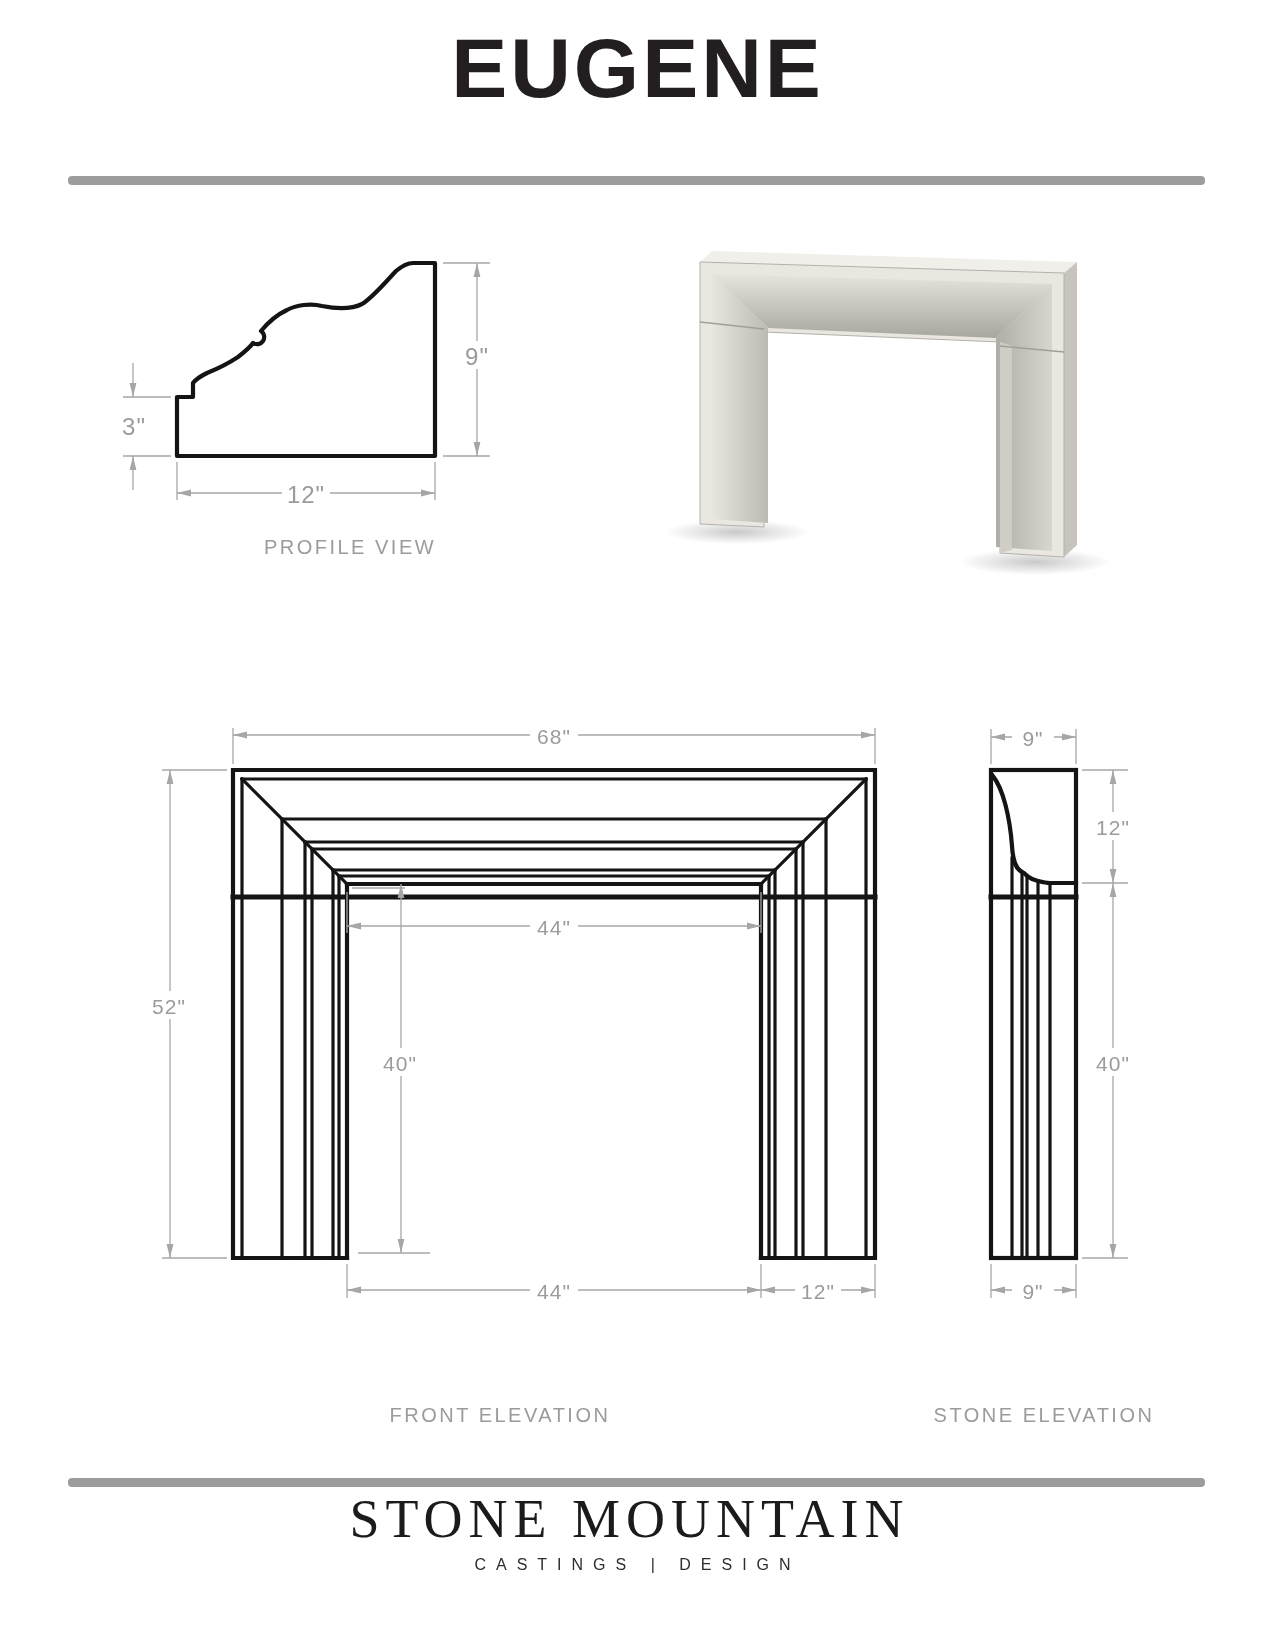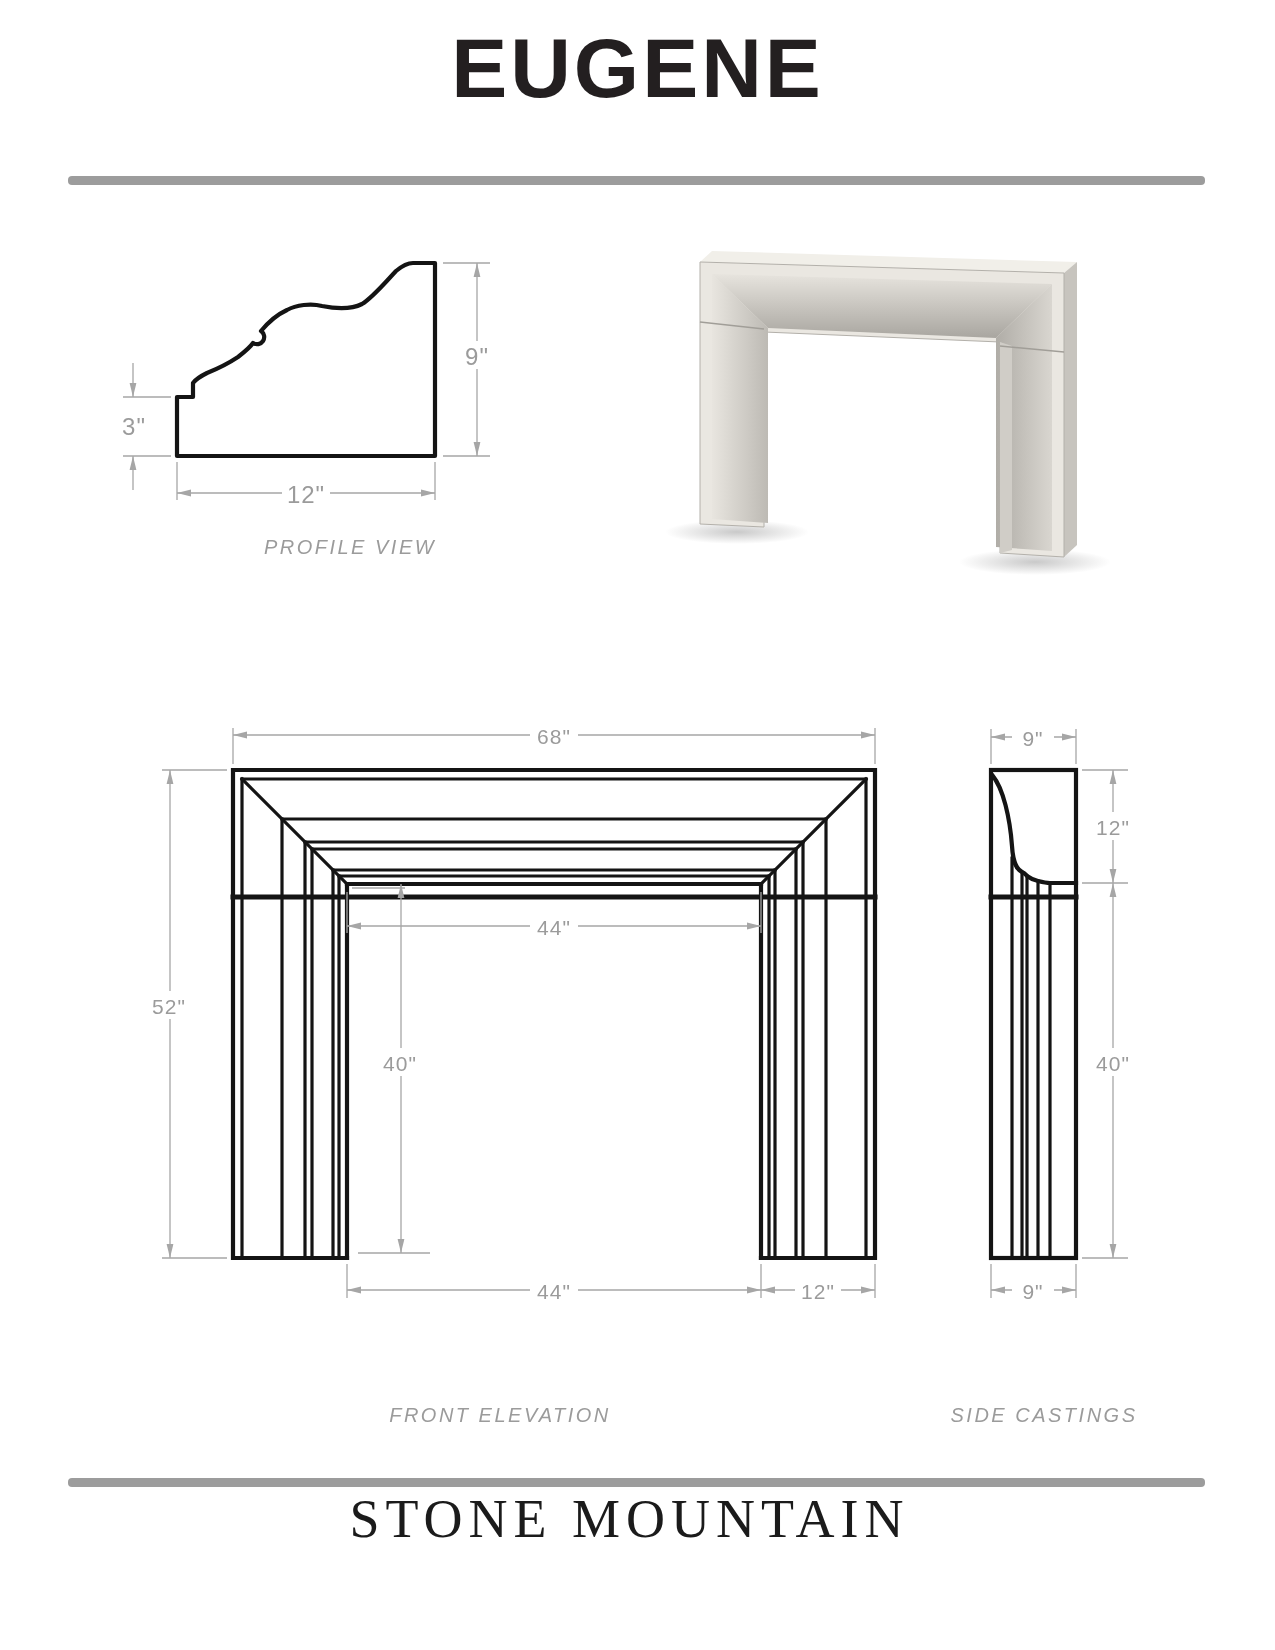--- a/index.html
+++ b/index.html
@@ -9,21 +9,21 @@
   .title { position:absolute; top:26px; left:0; right:0; text-align:center;
            font-size:84px; font-weight:bold; letter-spacing:3px; color:#231f20; line-height:1; }
   .subtitle { position:absolute; top:119px; left:0; right:0; text-align:center;
               font-size:26px; font-weight:400; letter-spacing:7px; color:#9c9c9c; }
 
   .rule { position:absolute; left:68px; width:1137px; height:9px;
           background:#9c9c9c; border-radius:4px; }
   .rule.top { top:176px; } .rule.bot { top:1478px; }
 
   .caption { position:absolute; font-size:20px; letter-spacing:2.5px;
-             color:#9b9b9b; text-align:center;font-style:italic; }
+             color:#9b9b9b; text-align:center; }
   #cap-profile { left:200px; top:536px; width:300px; }
   #cap-front   { left:350px; top:1404px; width:300px; }
   #cap-side    { left:894px; top:1404px; width:300px; }
 
   .brand { position:absolute; top:1492px; left:0; right:16px; text-align:center;
            font-family:"Liberation Serif", serif; font-size:54px; letter-spacing:6px;
            color:#1b1b1b; line-height:1; }
   .tagline { position:absolute; top:1556px; left:0; right:0; text-align:center;
              font-size:16px; letter-spacing:10px; color:#2d2d2d; }
 
@@ -231,18 +231,19 @@
         <line class="ext" x1="1076" y1="1264" x2="1076" y2="1298"></line>
         <line class="dimline" x1="991" y1="1290" x2="1076" y2="1290" marker-start="url(#arr)" marker-end="url(#arr)"></line>
         <rect class="patch" x="1012" y="1277" width="42" height="26"></rect>
         <text class="dimtxt" x="1033" y="1291" dominant-baseline="central">9"</text>
       </g>
     </g>
   </svg>
 
   <div class="caption" id="cap-profile">PROFILE VIEW</div>
   <div class="caption" id="cap-front">FRONT ELEVATION</div>
-  <div class="caption" id="cap-side">SIDE CASTINGS</div>
+  <div class="caption" id="cap-side">STONE ELEVATION</div>
 
   <div class="rule bot"></div>
   <div class="brand">STONE MOUNTAIN</div>
+  <div class="tagline">CASTINGS | DESIGN</div>
 
 </div>
 
 </body></html>

